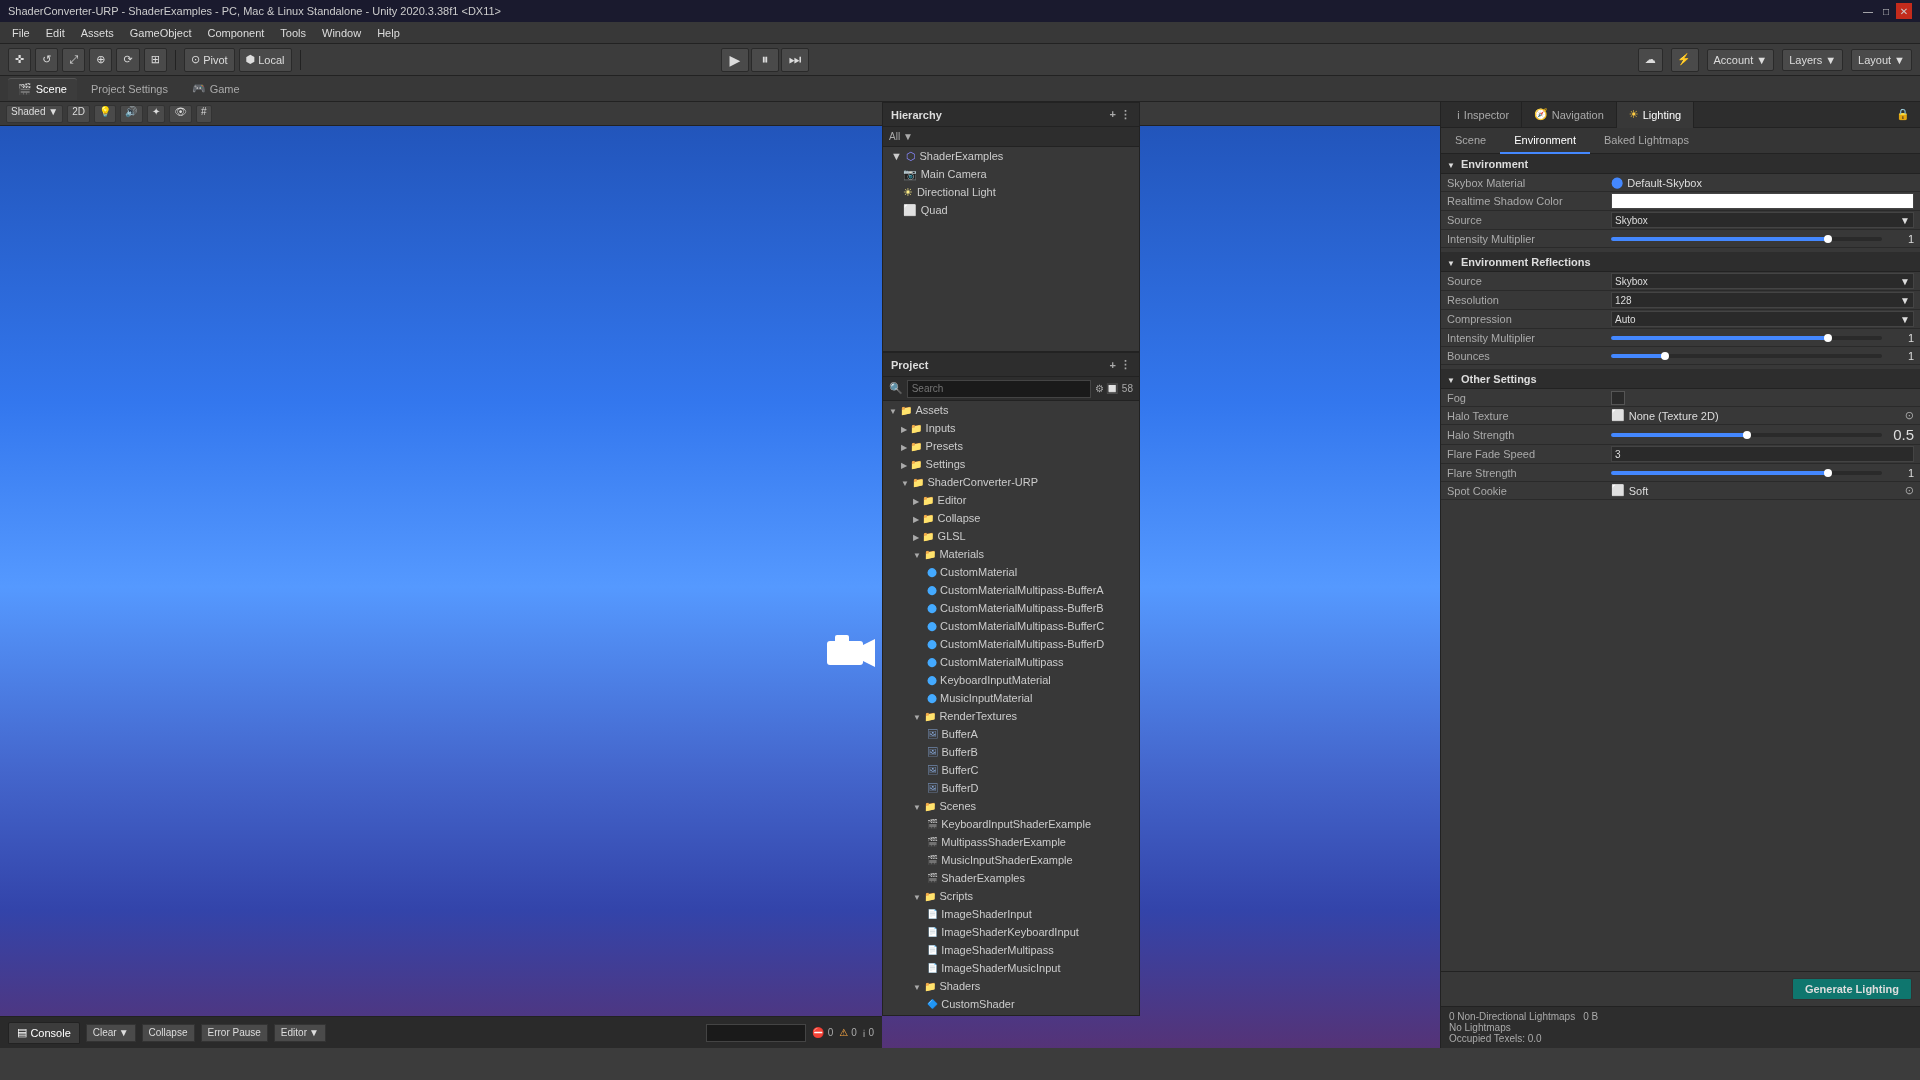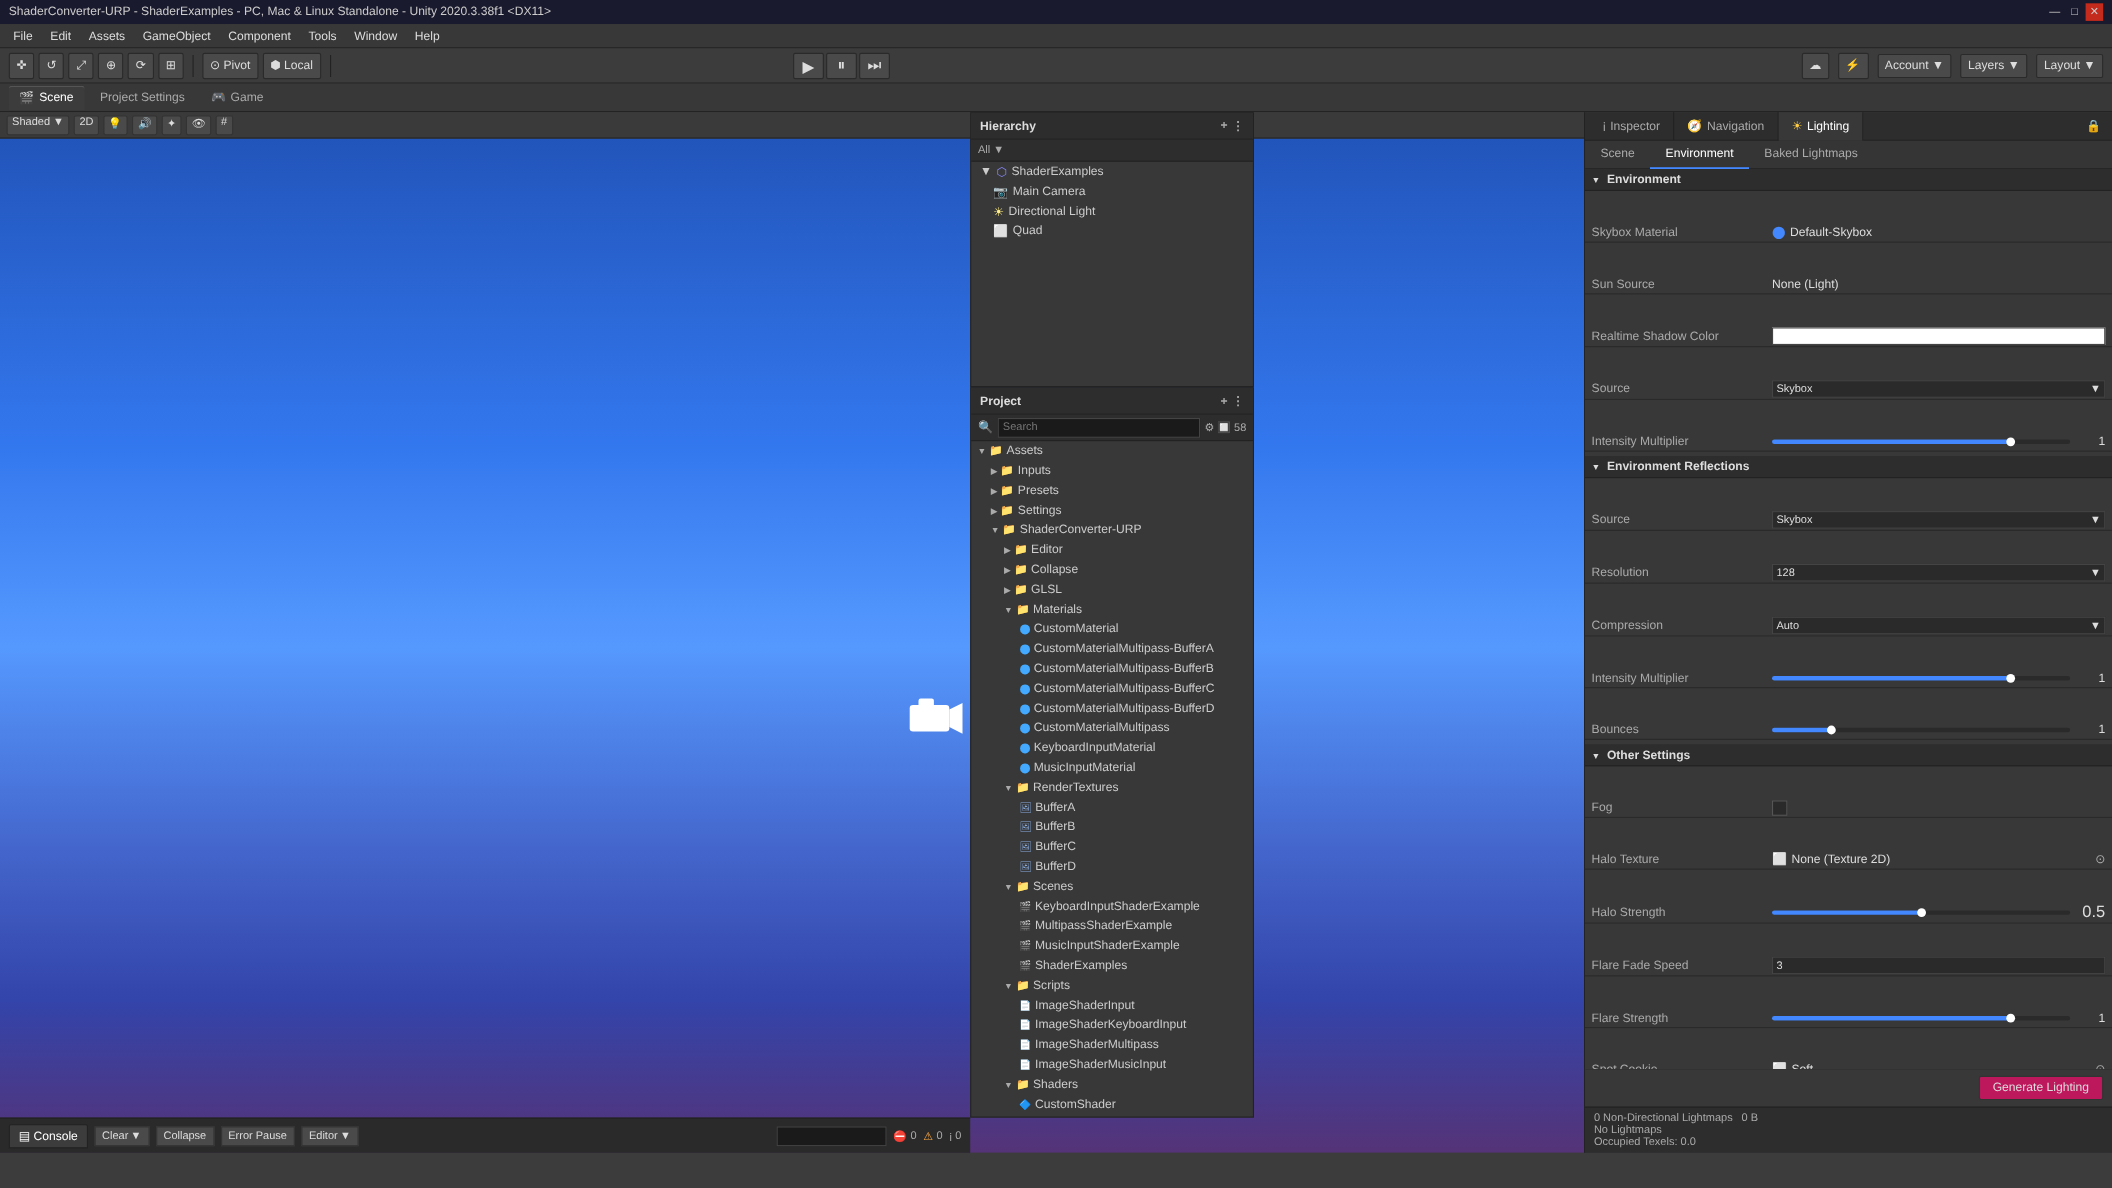--- a/index.html
+++ b/index.html
@@ -130,21 +130,21 @@
       flex: 1; overflow-y: auto; padding: 4px 0;
       background: #383838;
     }
     .section-header {
       height: 20px; padding: 0 6px; display: flex; align-items: center;
       background: #2d2d2d; color: #ddd; font-size: 11px; font-weight: bold;
       cursor: pointer; border-bottom: 1px solid #222; gap: 6px;
     }
     .prop-row {
       display: flex; align-items: center; min-height: 18px; padding: 1px 6px;
-      border-bottom: 1px solid #2a2a2a; gap: 4px; margin-top: 29px;
+      border-bottom: 1px solid #2a2a2a; gap: 4px;
     }
     .prop-label {
       width: 160px; color: #aaa; font-size: 11px; flex-shrink: 0;
     }
     .prop-value {
       flex: 1; color: #ddd; font-size: 11px;
       display: flex; align-items: center; gap: 4px;
     }
     .prop-input {
       background: #2a2a2a; border: 1px solid #444; color: #ddd; font-size: 10px;
@@ -234,22 +234,22 @@
     .console-btn {
       height: 18px; padding: 0 6px; background: #4a4a4a; border: 1px solid #333;
       color: #ddd; font-size: 10px; cursor: pointer; display: flex; align-items: center; gap: 2px;
     }
     .console-count {
       font-size: 10px; color: #aaa; display: flex; align-items: center; gap: 3px;
     }
 
     
     .gen-btn {
-      height: 22px; padding: 0 12px; background: #be185d; border: 1px solid #333;
-      color: #ddd; font-size: 11px; cursor: pointer; border-radius: 2px;
+      height: 22px; padding: 0 12px; background: #0f766e; border: 1px solid #333;
+      color: #ddd; font-size: 11px; cursor: pointer; border-radius: 2px; font-weight: bold;
     }
 
     
     .chevron::before { content: '▶'; font-size: 8px; }
     .chevron.open::before { content: '▼'; }
     .triangle-right::before { content: '▶'; font-size: 8px; color: #aaa; }
     .triangle-down::before { content: '▼'; font-size: 8px; color: #aaa; }
 
     
     ::-webkit-scrollbar { width: 8px; height: 8px; }
@@ -644,26 +644,20 @@
       </div>
 
       <div class="prop-row">
         <div class="prop-label">Skybox Material</div>
         <div class="prop-value">
           <span style="color:#4488ff;">⬤</span>
           <span>Default-Skybox</span>
         </div>
       </div>
 
-      <div class="prop-row">
-        <div class="prop-label">Sun Source</div>
-        <div class="prop-value">
-          <span>None (Light)</span>
-        </div>
-      </div>
 
       <div class="prop-row">
         <div class="prop-label">Realtime Shadow Color</div>
         <div class="prop-value">
           <div class="color-field" style="background:#ffffff;width:160px;"></div>
         </div>
       </div>
 
 
       <div class="prop-row">

